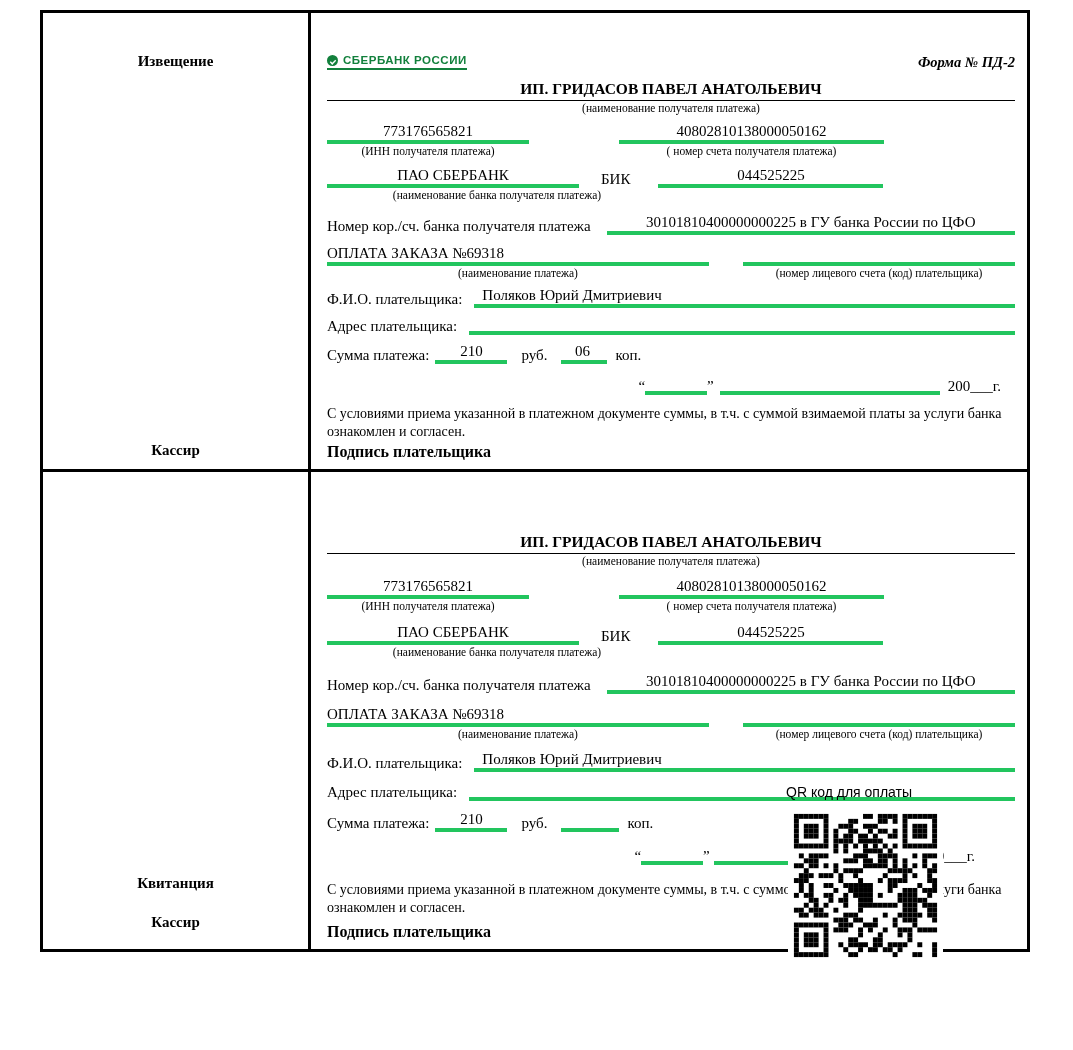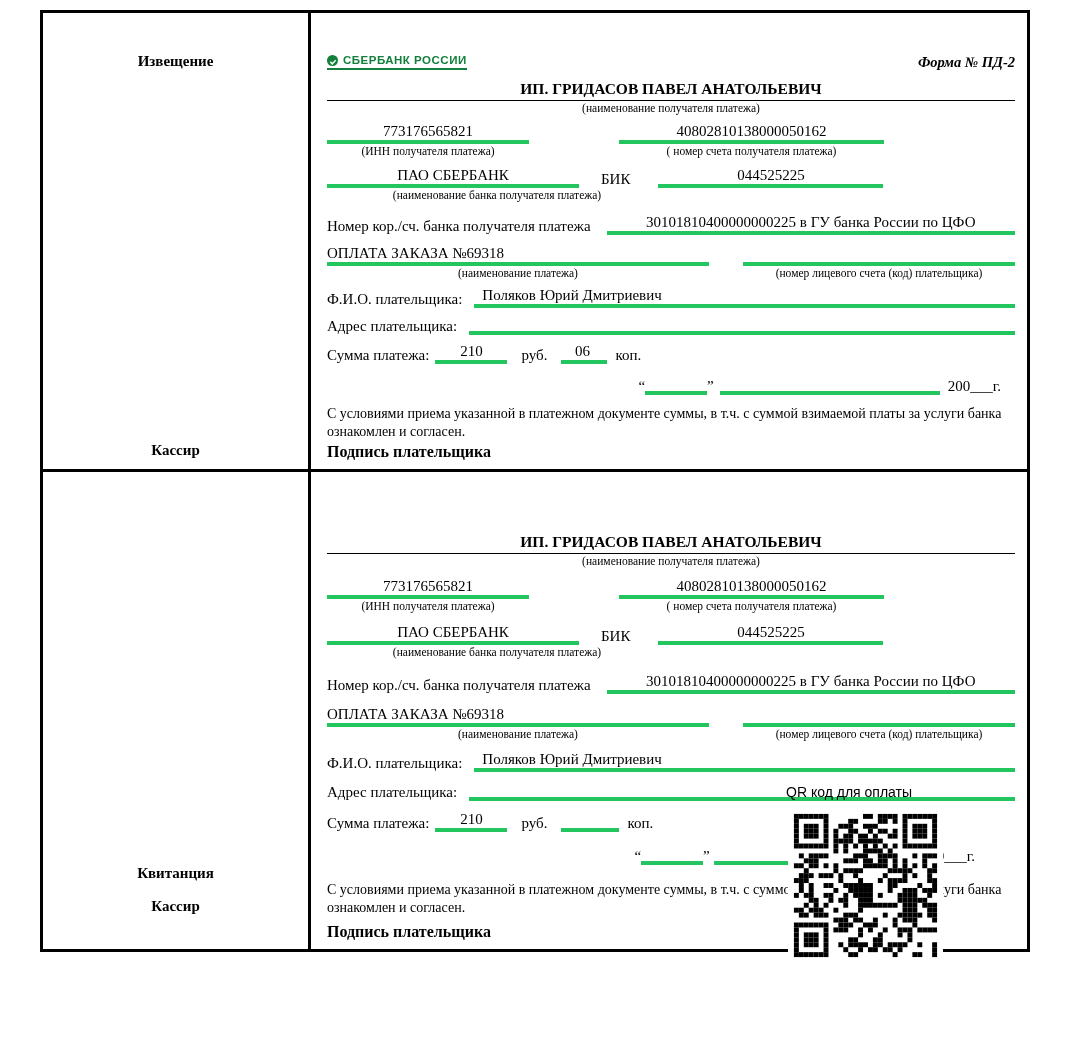--- a/index.html
+++ b/index.html
@@ -13,21 +13,21 @@
     border:3px solid #000; background:#fff;
   }
   .section { display:flex; }
   .section + .section { border-top:3px solid #000; }
   .side {
     width:268px; border-right:3px solid #000; flex:0 0 268px;
     display:flex; flex-direction:column; align-items:center;
   }
   .side-label { font-weight:bold; font-size:15px; }
   .sec1 .side { justify-content:space-between; padding:40px 0 10px; min-height:357px; }
-  .sec2 .side { justify-content:flex-end; gap:16px; padding-bottom:34px; min-height:398px; }
+  .sec2 .side { justify-content:flex-end; gap:22px; padding-bottom:18px; min-height:398px; }
   .content { flex:1; padding:6px 12px 8px 16px; font-size:15px; position:relative;margin-top:35px; }
   .hdr { display:flex; justify-content:space-between; align-items:flex-start; height:24px; }
   .logo { display:flex; align-items:center; gap:5px; border-bottom:2px solid #12803c; padding-bottom:2px; }
   .logo-mark {
     width:11px; height:11px; border-radius:50%; background:#12803c; position:relative; display:inline-block;
   }
   .logo-mark::after {
     content:""; position:absolute; left:2px; top:4px; width:6px; height:3px;
     border-left:2px solid #fff; border-bottom:2px solid #fff; transform:rotate(-45deg) scale(.7);
   }

